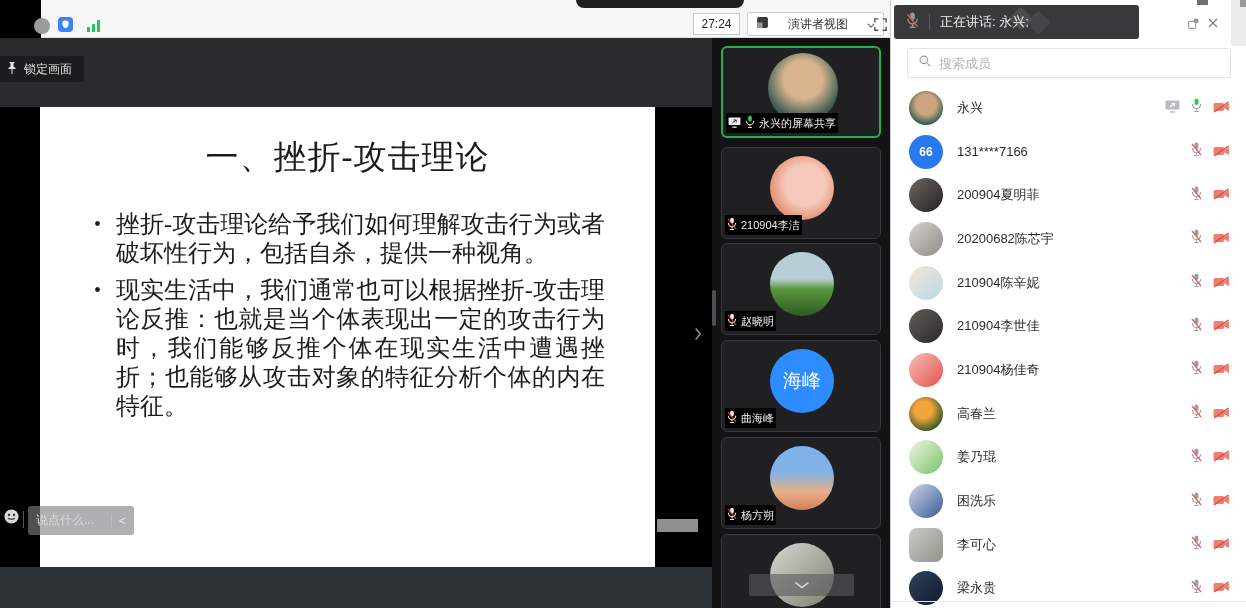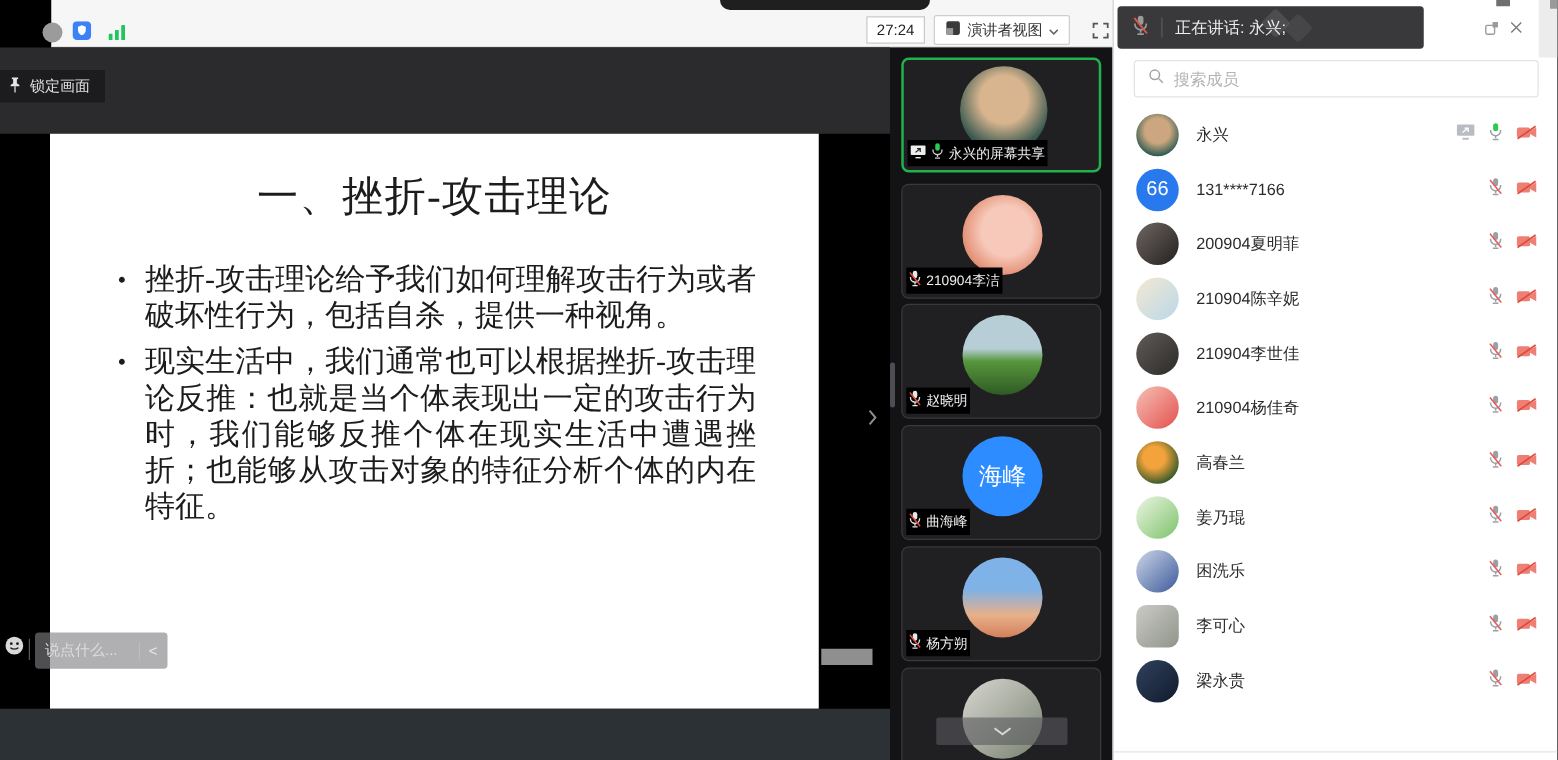--- a/index.html
+++ b/index.html
@@ -7,21 +7,21 @@
   body { font-family:"Liberation Sans","DejaVu Sans",sans-serif; }
   .app { position:relative; width:1246px; height:608px; background:#000; overflow:hidden; }
 
   
   .topbar { position:absolute; left:0; top:0; width:890px; height:38px; background:#f6f6f7; border-bottom:1px solid #dcdcdc;margin-left:41px; }
   .tb-circ { position:absolute; left:-7px; top:18px; width:16px; height:16px; border-radius:50%; background:#9b9b9b; }
   .tb-shield { position:absolute; left:17px; top:17px; }
   .tb-signal { position:absolute; left:45px; top:19px; }
   .tb-notch { position:absolute; left:535px; top:-8px; width:168px; height:16px; border-radius:8px; background:#1f1f1f; }
   .timer { position:absolute; left:652px; top:13px; width:47px; height:22px; background:#fff; border:1px solid #c9c9c9; font-size:12px; color:#222; display:flex; align-items:center; justify-content:center; }
-  .view-btn { position:absolute; left:706px; top:12px; height:24px; padding:0 8px; background:#fff; border:1px solid #cfcfcf; border-radius:2px; display:flex; align-items:center; gap:5px; font-size:12px; color:#333; cursor:default; }
+  .view-btn { position:absolute; left:706px; top:12px; height:24px; padding:0 8px; background:#fff; border:1px solid #cfcfcf; border-radius:2px; display:flex; align-items:center; gap:19px; font-size:12px; color:#333; cursor:default; }
   .tb-icon-btn { position:absolute; top:12px; width:24px; height:24px; display:flex; align-items:center; justify-content:center; }
   .fs-btn { left:827px; } .sb-btn { left:860px; }
 
   
   .stage { position:absolute; left:0; top:38px; width:712px; height:570px; background:#000; }
   .stage-top { position:absolute; left:0; top:0; width:712px; height:69px; background:#2b2b2d; }
   .lock-pill { position:absolute; left:0; top:18px; height:26px; background:#1c1c1e; color:#e0e0e0; font-size:12px; display:flex; align-items:center; gap:6px; padding:0 12px 0 6px; }
   .slide { position:absolute; left:40px; top:69px; width:615px; height:460px; background:#fff; color:#1c1c1c; font-family:"Liberation Serif","DejaVu Serif",serif; overflow:hidden; }
   .slide-title { text-align:center; padding-top:28px; font-size:33px; letter-spacing:1px; }
   .slide-bullets { list-style:none; margin:30px 50px 0 52px; }
@@ -66,21 +66,21 @@
   .p-popout { position:absolute; left:296px; top:16px; }
   .p-close { position:absolute; left:316px; top:15px; }
   .corner-strip { position:absolute; left:340px; top:0; width:16px; height:46px; background:#ececec; }
   .frag1 { position:absolute; left:306px; top:0; width:11px; height:5px; background:#6f6f6f; }
   .frag2 { position:absolute; left:349px; top:0; width:6px; height:7px; background:#9a9a9a; }
   .search { position:absolute; left:16px; top:48px; width:324px; height:30px; border:1px solid #e3e3e3; border-radius:3px; display:flex; align-items:center; padding:0 10px; gap:7px; background:#fff; }
   .search input { border:none; outline:none; flex:1; font-size:13px; color:#333; background:transparent; }
   .search input::placeholder { color:#b3b3b3; }
   .member-list { position:absolute; left:0; top:86px; width:356px; }
   .member-row { height:43.7px; display:flex; align-items:center; padding:0 17px 0 18px; }
-  .m-av { width:34px; height:34px; border-radius:50%; margin-right:14px; flex:0 0 auto; display:flex; align-items:center; justify-content:center; color:#fff; font-size:16px; font-weight:normal; }
+  .m-av { width:34px; height:34px; border-radius:50%; margin-right:14px; flex:0 0 auto; display:flex; align-items:center; justify-content:center; color:#fff; font-size:12px; font-weight:bold; }
   .m-name { flex:1; font-size:13px; color:#2b2b2b; white-space:nowrap; overflow:hidden; }
   .m-icons { display:flex; align-items:center; gap:11px; }
   .p-divider { position:absolute; left:0; top:601px; width:356px; height:1px; background:#e5e5e5; }
 
   .av-m1 { background:radial-gradient(circle at 50% 40%, #cba67e 0 38%, #2f5b52 75%); }
   .av-m2 { background:#2878ee; }
   .av-m3 { background:linear-gradient(135deg,#6e6662,#242020); }
   .av-m4 { background:linear-gradient(135deg,#d9d4cd,#8e8a85); }
   .av-m5 { background:linear-gradient(135deg,#f5e8d1,#b9d8ea); }
   .av-m6 { background:linear-gradient(135deg,#5f5c58,#2c2a28); }
@@ -340,20 +340,37 @@
                 <path d="M2 4L20 26" stroke="#e85c5c" stroke-width="2.6"></path>
               </svg></span>
           <span><svg width="17" height="12" viewBox="0 0 34 24">
                 <rect x="1" y="4" width="21" height="16" rx="3" fill="#ee7f74"></rect>
                 <path d="M22 9.5L32 4v16l-10-5.5z" fill="#ee7f74"></path>
                 <path d="M2 22L31 2" stroke="#dd4a3a" stroke-width="2.6"></path>
               </svg></span>
         </span>
       </div>
 
+      <div class="member-row">
+        <span class="m-av av-m4"></span>
+        <span class="m-name">20200682陈芯宇</span>
+        <span class="m-icons">
+          <span><svg width="11" height="15" viewBox="0 0 22 30">
+                <rect x="7" y="1" width="8" height="13" rx="4" fill="#9aa0a6"></rect>
+                <path d="M3 12v1a8 8 0 0 0 16 0v-1" fill="none" stroke="#9aa0a6" stroke-width="2.4"></path>
+                <path d="M11 21v4M6.5 27h9" stroke="#9aa0a6" stroke-width="2.4" fill="none"></path>
+                <path d="M2 4L20 26" stroke="#e85c5c" stroke-width="2.6"></path>
+              </svg></span>
+          <span><svg width="17" height="12" viewBox="0 0 34 24">
+                <rect x="1" y="4" width="21" height="16" rx="3" fill="#ee7f74"></rect>
+                <path d="M22 9.5L32 4v16l-10-5.5z" fill="#ee7f74"></path>
+                <path d="M2 22L31 2" stroke="#dd4a3a" stroke-width="2.6"></path>
+              </svg></span>
+        </span>
+      </div>
 
       <div class="member-row">
         <span class="m-av av-m5"></span>
         <span class="m-name">210904陈辛妮</span>
         <span class="m-icons">
           <span><svg width="11" height="15" viewBox="0 0 22 30">
                 <rect x="7" y="1" width="8" height="13" rx="4" fill="#9aa0a6"></rect>
                 <path d="M3 12v1a8 8 0 0 0 16 0v-1" fill="none" stroke="#9aa0a6" stroke-width="2.4"></path>
                 <path d="M11 21v4M6.5 27h9" stroke="#9aa0a6" stroke-width="2.4" fill="none"></path>
                 <path d="M2 4L20 26" stroke="#e85c5c" stroke-width="2.6"></path>

